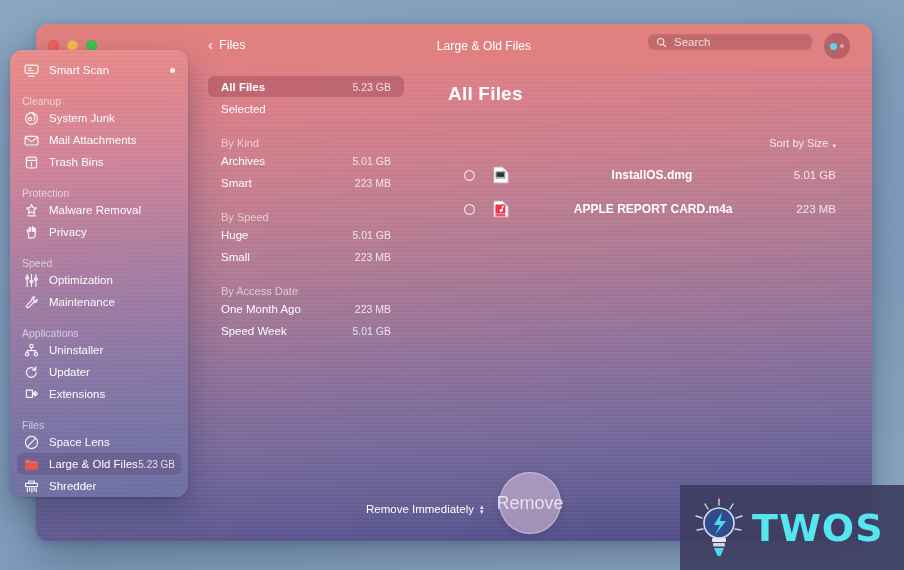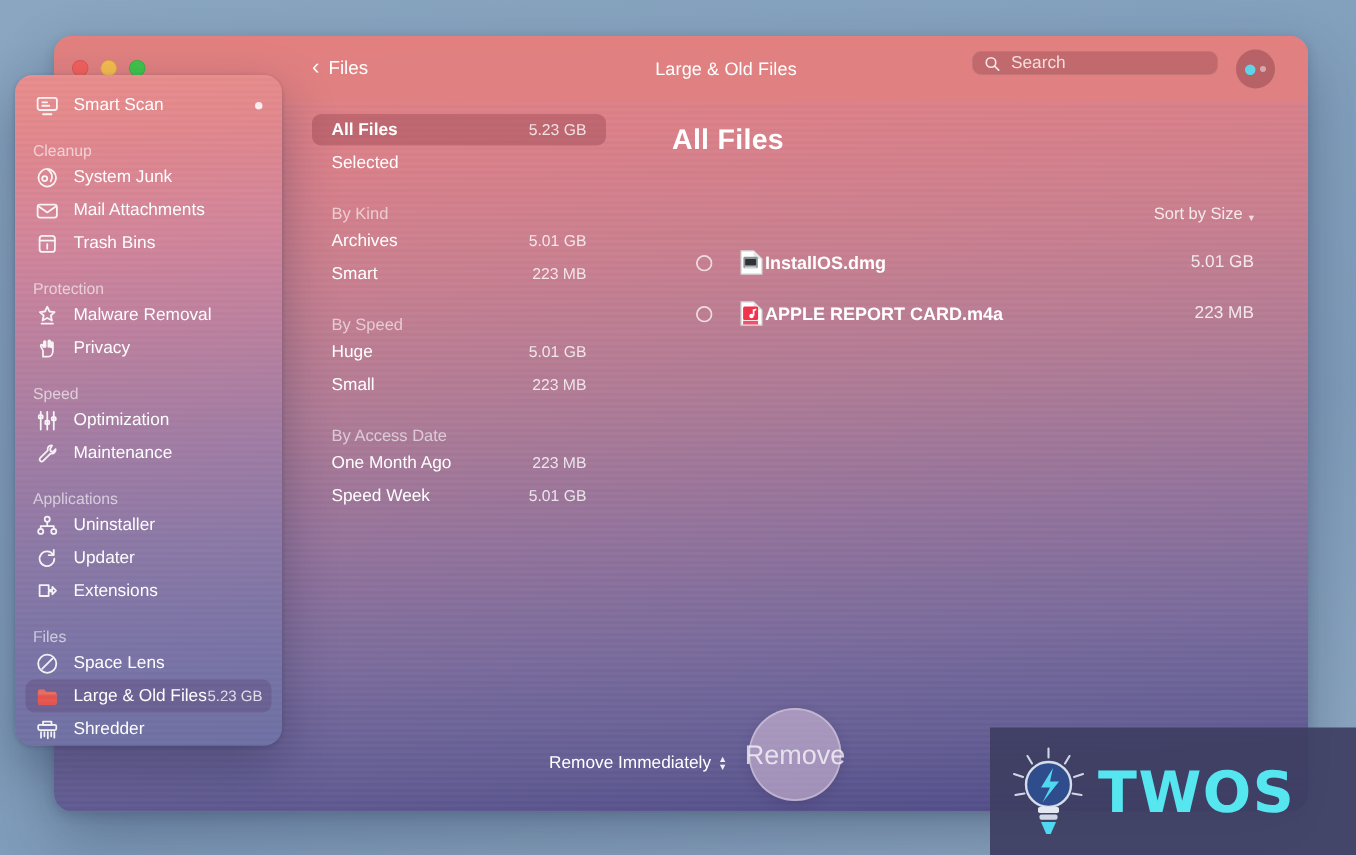--- a/index.html
+++ b/index.html
@@ -107,21 +107,21 @@
 
   #file-list{position:absolute;left:0;right:0;top:82px;}
   .file-row{
     height:34px;display:flex;align-items:center;padding:0 36px 0 56px;gap:0;
   }
   .radio{
     width:11px;height:11px;border-radius:50%;
     box-shadow:inset 0 0 0 1.2px rgba(255,255,255,.72);flex:0 0 auto;
   }
   .fileicon{width:18px;height:22px;margin-left:17px;flex:0 0 auto;position:relative;}
-  .filename{color:#fff;font-size:12px;font-weight:bold;flex:1 1 auto;}
+  .filename{color:#fff;font-size:12px;font-weight:bold;flex:1 1 auto;text-align:center;}
   .filesize{color:rgba(255,255,255,.82);font-size:11.5px;text-align:right;}
 
   
   #bottom-bar{
     position:absolute;left:0;right:0;bottom:0;height:60px;z-index:5;
     display:flex;align-items:center;justify-content:center;
   }
   #remove-mode{
     position:absolute;left:330px;top:22px;color:#ffffff;font-size:11.5px;
     display:flex;align-items:center;gap:6px;
@@ -157,21 +157,21 @@
     display:flex;align-items:center;color:#fff;font-size:11.5px;
   }
   .sb-item.active{background:rgba(90,60,110,.30);}
   .sb-icon{width:17px;height:17px;flex:0 0 auto;display:flex;align-items:center;justify-content:center;opacity:.92;}
   .sb-label{margin-left:9px;flex:1 1 auto;white-space:nowrap;}
   .sb-size{font-size:10px;color:rgba(255,255,255,.80);}
   .sb-dot{width:5px;height:5px;border-radius:50%;background:rgba(255,255,255,.85);}
 
   
   #watermark{
-    position:absolute;right:0;bottom:0;width:244px;height:85px;
+    position:absolute;right:0;bottom:0;width:224px;height:85px;
     background:rgba(62,62,98,.92);
     display:flex;align-items:center;z-index:40;
   }
   #watermark .bulb{width:54px;height:62px;margin-left:12px;flex:0 0 auto;}
   #watermark .wm-text{
     margin-left:6px;color:#56e6f0;font-size:38px;font-weight:bold;letter-spacing:1px;
     font-family:"DejaVu Sans", sans-serif;
   }
 </style>
 </head>

